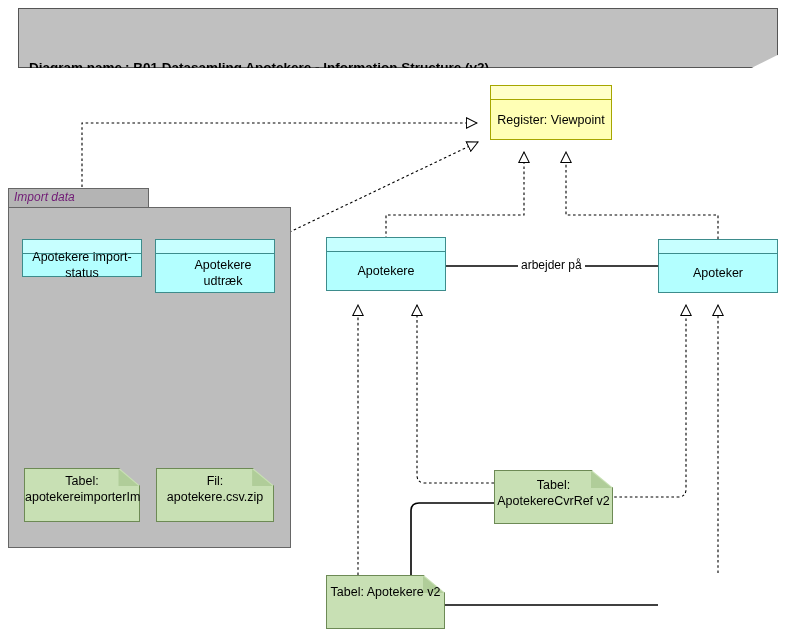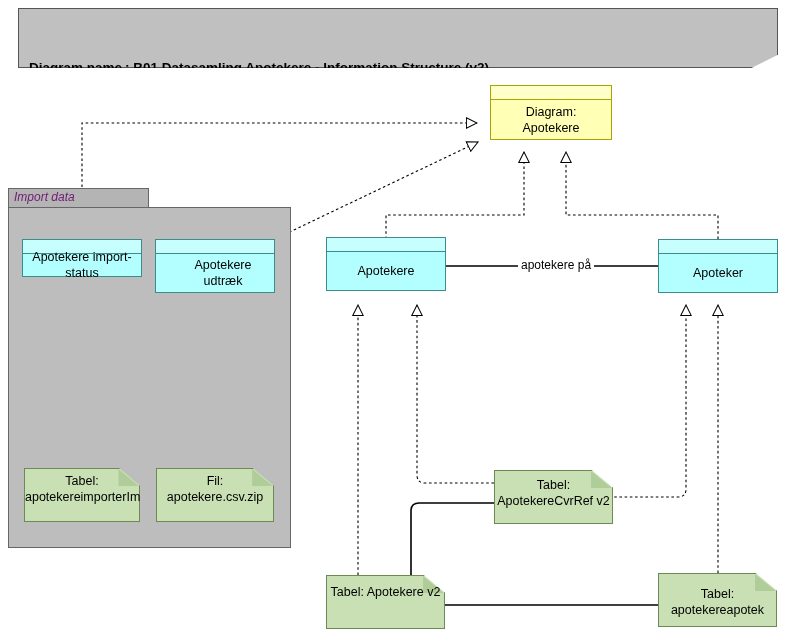--- a/index.html
+++ b/index.html
@@ -230,21 +230,21 @@
   </div>
 
   <div class="group">
     <div class="group-tab"></div>
     <div class="group-body"></div>
     <div class="group-tab-label">Import data</div>
   </div>
 
   <div class="dobj yellow" style="left:490px; top:85px; width:122px; height:55px;">
     <span class="band"></span>
-    <span class="dlabel">Diagram: Apotekere</span>
+    <span class="dlabel">Register: Viewpoint</span>
   </div>
 
   <div class="dobj" style="left:22px; top:239px; width:120px; height:38px;">
     <span class="band"></span>
     <span class="dlabel">Apotekere import-status</span>
   </div>
 
   <div class="dobj" style="left:155px; top:239px; width:120px; height:54px;padding-left:16px;">
     <span class="band"></span>
     <span class="dlabel">Apotekere udtræk</span>
@@ -273,20 +273,16 @@
   <div class="note n-cvrref" style="left:494px; top:470px; width:119px; height:54px;">
     <span class="fold"></span>
     <span class="nlabel">Tabel: ApotekereCvrRef v2</span>
   </div>
 
   <div class="note n-apotekerev2" style="left:326px; top:575px; width:119px; height:54px;">
     <span class="fold"></span>
     <span class="nlabel">Tabel: Apotekere v2</span>
   </div>
 
-  <div class="note n-apotekereapotek" style="left:658px; top:573px; width:119px; height:54px;">
-    <span class="fold"></span>
-    <span class="nlabel">Tabel: apotekereapotek</span>
-  </div>
-
-  <div class="rel-label" style="left:518px; top:258px;">apotekere på</div>
+
+  <div class="rel-label" style="left:518px; top:258px;">arbejder på</div>
 
 </div>
 
 </body></html>

